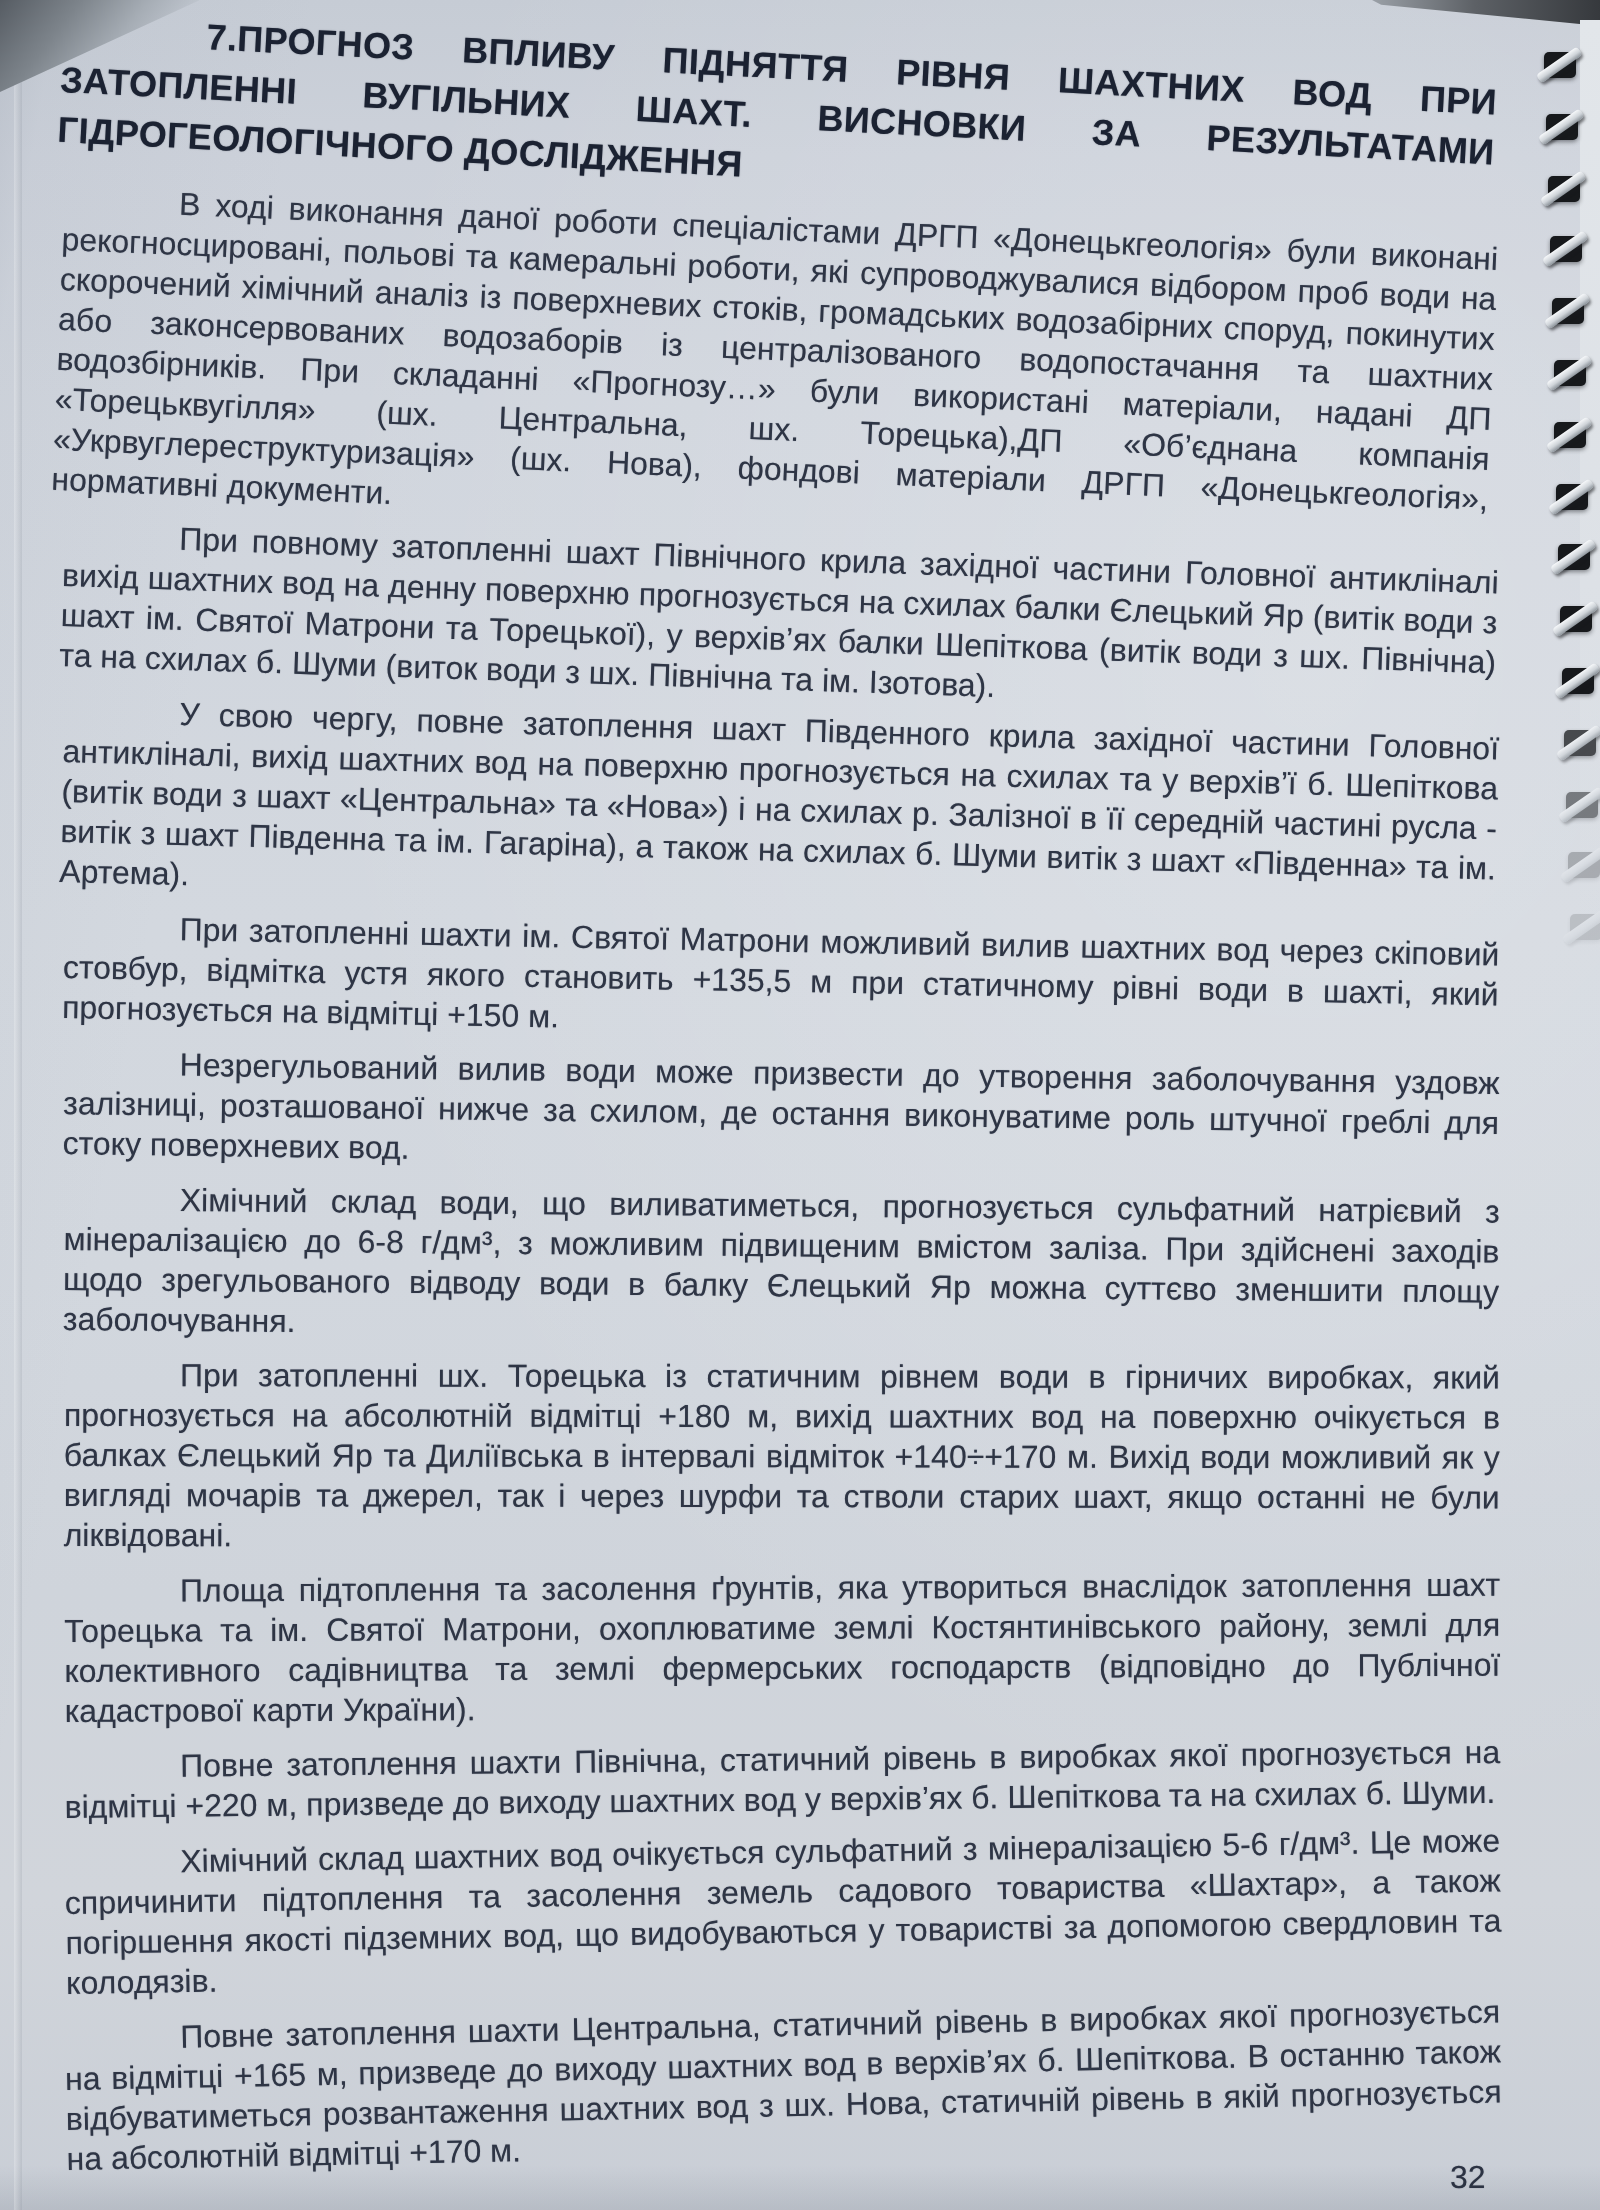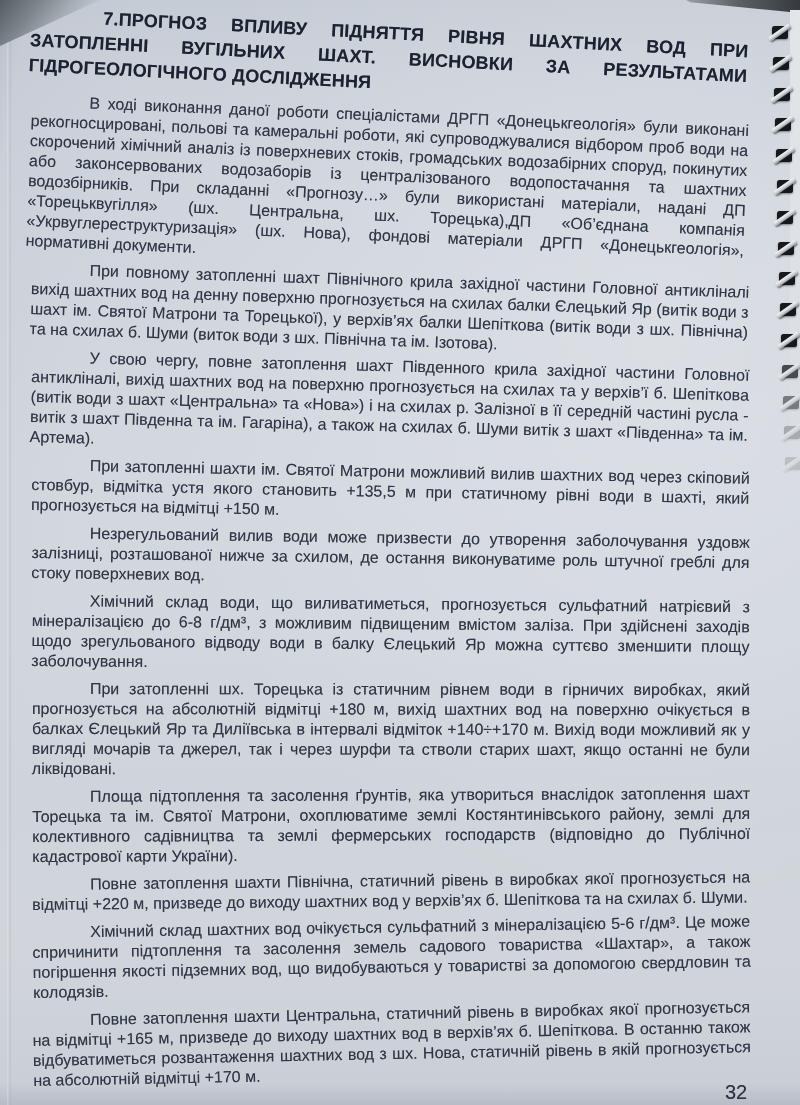--- a/index.html
+++ b/index.html
@@ -33,21 +33,21 @@
     border-radius:2px;transform:rotate(-35deg);
     box-shadow:0 1.5px 1.5px rgba(25,27,31,0.55);}
   .content{position:absolute;left:32px;top:3px;width:718px;color:#2e3545;
     filter:blur(0.24px);}
   .heading{margin:0 0 13px;font-size:18px;line-height:25px;font-weight:bold;
     color:#1b2232;text-align:justify;text-indent:72px;letter-spacing:0.2px;
     text-shadow:0 0 0.6px rgba(27,34,50,0.55);}
   .para{margin:0 0 8px;font-size:16px;line-height:20px;text-align:justify;
     text-indent:58px;text-shadow:0 0 0.5px rgba(46,53,69,0.45);
     transform-origin:0 0;}
-  .page-number{position:absolute;left:725px;top:1081px;font-size:20px;
+  .page-number{position:absolute;left:725px;top:1081px;font-size:16px;
     color:#2c3343;text-shadow:0 0 0.5px rgba(44,51,67,0.5);}
 </style>
 </head>
 <body>
 
 <div class="photo">
   <div class="left-crease"></div>
   <div class="corner-tl"></div>
   <div class="edge-tr"></div>
   <div class="edge-right"></div>

